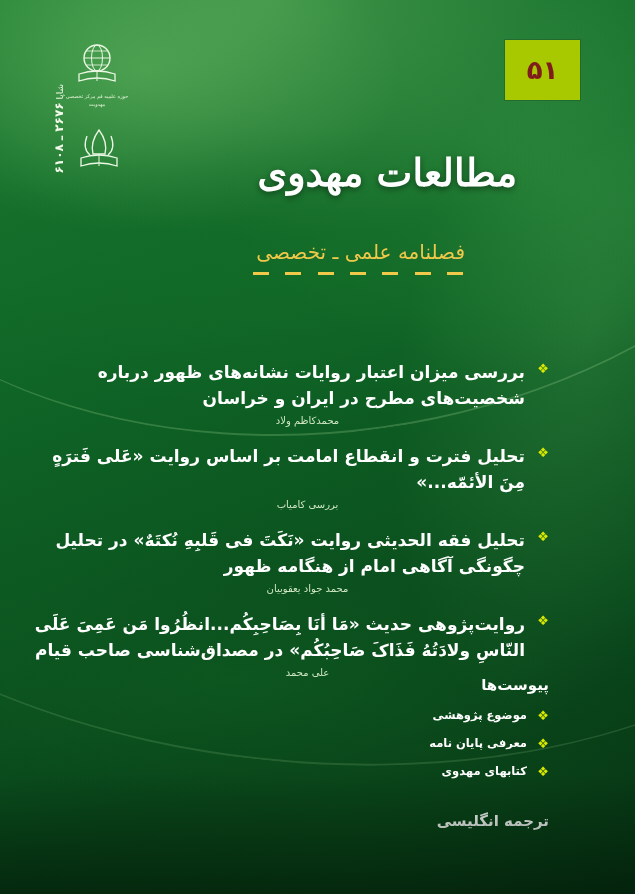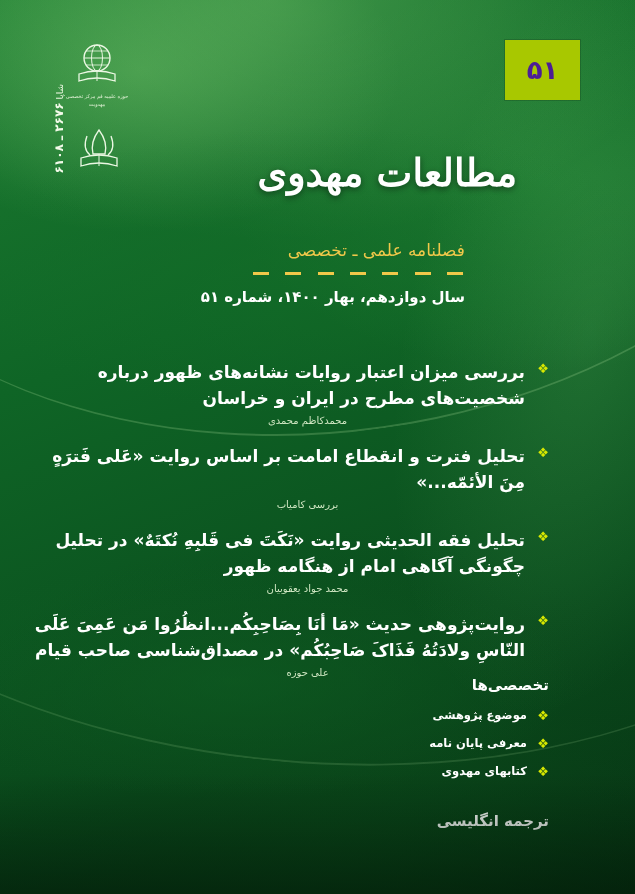--- a/index.html
+++ b/index.html
@@ -39,21 +39,21 @@
   }
   
   .issue-box{
     position:absolute;top:40px;left:505px;
     width:75px;height:60px;
     background:#a8c800;
     display:flex;align-items:center;justify-content:center;
     box-shadow:0 0 0 1px rgba(0,0,0,0.15);
   }
   .issue-box span{
-    color:#4c1d95;font-size:26px;font-weight:bold;
+    color:#7f1d1d;font-size:26px;font-weight:bold;
     font-family:"DejaVu Sans", sans-serif;
     letter-spacing:1px;
   }
   
   .logo{
     position:absolute;color:#eaf7e2;
   }
   .logo-top{left:58px;top:36px;width:78px;text-align:center;}
   .logo-mid{left:62px;top:126px;width:74px;text-align:center;}
   .logo svg{display:block;margin:0 auto;}
@@ -70,21 +70,21 @@
   
   .title-main{
     position:absolute;top:150px;right:118px;
     font-family:"DejaVu Serif", serif;
     font-size:38px;font-weight:bold;color:#ffffff;
     letter-spacing:-1px;direction:rtl;
     text-shadow:0 2px 6px rgba(0,0,0,0.45);
   }
   .title-sub{
     position:absolute;top:240px;right:170px;
-    font-size:17px;color:#f0c84a;direction:rtl;
+    font-size:20px;color:#f0c84a;direction:rtl;
     letter-spacing:2px;font-family:"DejaVu Sans", sans-serif;
   }
   .dashrow{
     position:absolute;top:272px;right:172px;width:210px;
     display:flex;justify-content:space-between;
   }
   .dashrow i{display:block;width:16px;height:3px;background:#f0c84a;}
   .title-issue{
     position:absolute;top:288px;right:170px;
     font-size:15px;font-weight:bold;color:#ffffff;direction:rtl;
@@ -180,52 +180,51 @@
   <div class="title-sub">فصلنامه علمی ـ تخصصی</div>
   <div class="dashrow">
     <i></i>
       <i></i>
       <i></i>
       <i></i>
       <i></i>
       <i></i>
       <i></i>
   </div>
-  <div class="title-issue">سال دوازدهم، بهار ۱۴۰۰، شماره ۵۱</div>
 
   <div class="articles">
 
     <div class="art">
       <span class="bullet">❖</span>
       <div class="art-title">بررسی میزان اعتبار روایات نشانه‌های ظهور درباره شخصیت‌های مطرح در ایران و خراسان</div>
-      <div class="art-author">محمدکاظم محمدی</div>
+      <div class="art-author">محمدکاظم ولاد</div>
     </div>
 
     <div class="art">
       <span class="bullet">❖</span>
       <div class="art-title">تحلیل فترت و انقطاع امامت بر اساس روایت «عَلی فَترَهٍ مِنَ الأئمّه...»</div>
       <div class="art-author">بررسی کامیاب</div>
     </div>
 
     <div class="art">
       <span class="bullet">❖</span>
       <div class="art-title">تحلیل فقه الحدیثی روایت «نَکَتَ فی قَلبِهِ نُکتَهٌ» در تحلیل چگونگی آگاهی امام از هنگامه ظهور</div>
       <div class="art-author">محمد جواد یعقوبیان</div>
     </div>
 
     <div class="art">
       <span class="bullet">❖</span>
       <div class="art-title">روایت‌پژوهی حدیث «مَا أنَا بِصَاحِبِکُم...انظُرُوا مَن عَمِیَ عَلَی النّاسِ ولادَتُهُ فَذَاکَ صَاحِبُکُم» در مصداق‌شناسی صاحب قیام</div>
-      <div class="art-author">علی حوزه</div>
+      <div class="art-author">علی محمد</div>
     </div>
 
   </div>
 
   <div class="appendix">
-    <div class="appendix-head">تخصصی‌ها</div>
+    <div class="appendix-head">پیوست‌ها</div>
 
     <div class="ap-item">
       <span class="bullet">❖</span>
       <span>موضوع پژوهشی</span>
     </div>
     <div class="ap-item">
       <span class="bullet">❖</span>
       <span>معرفی پایان نامه</span>
     </div>
     <div class="ap-item">

